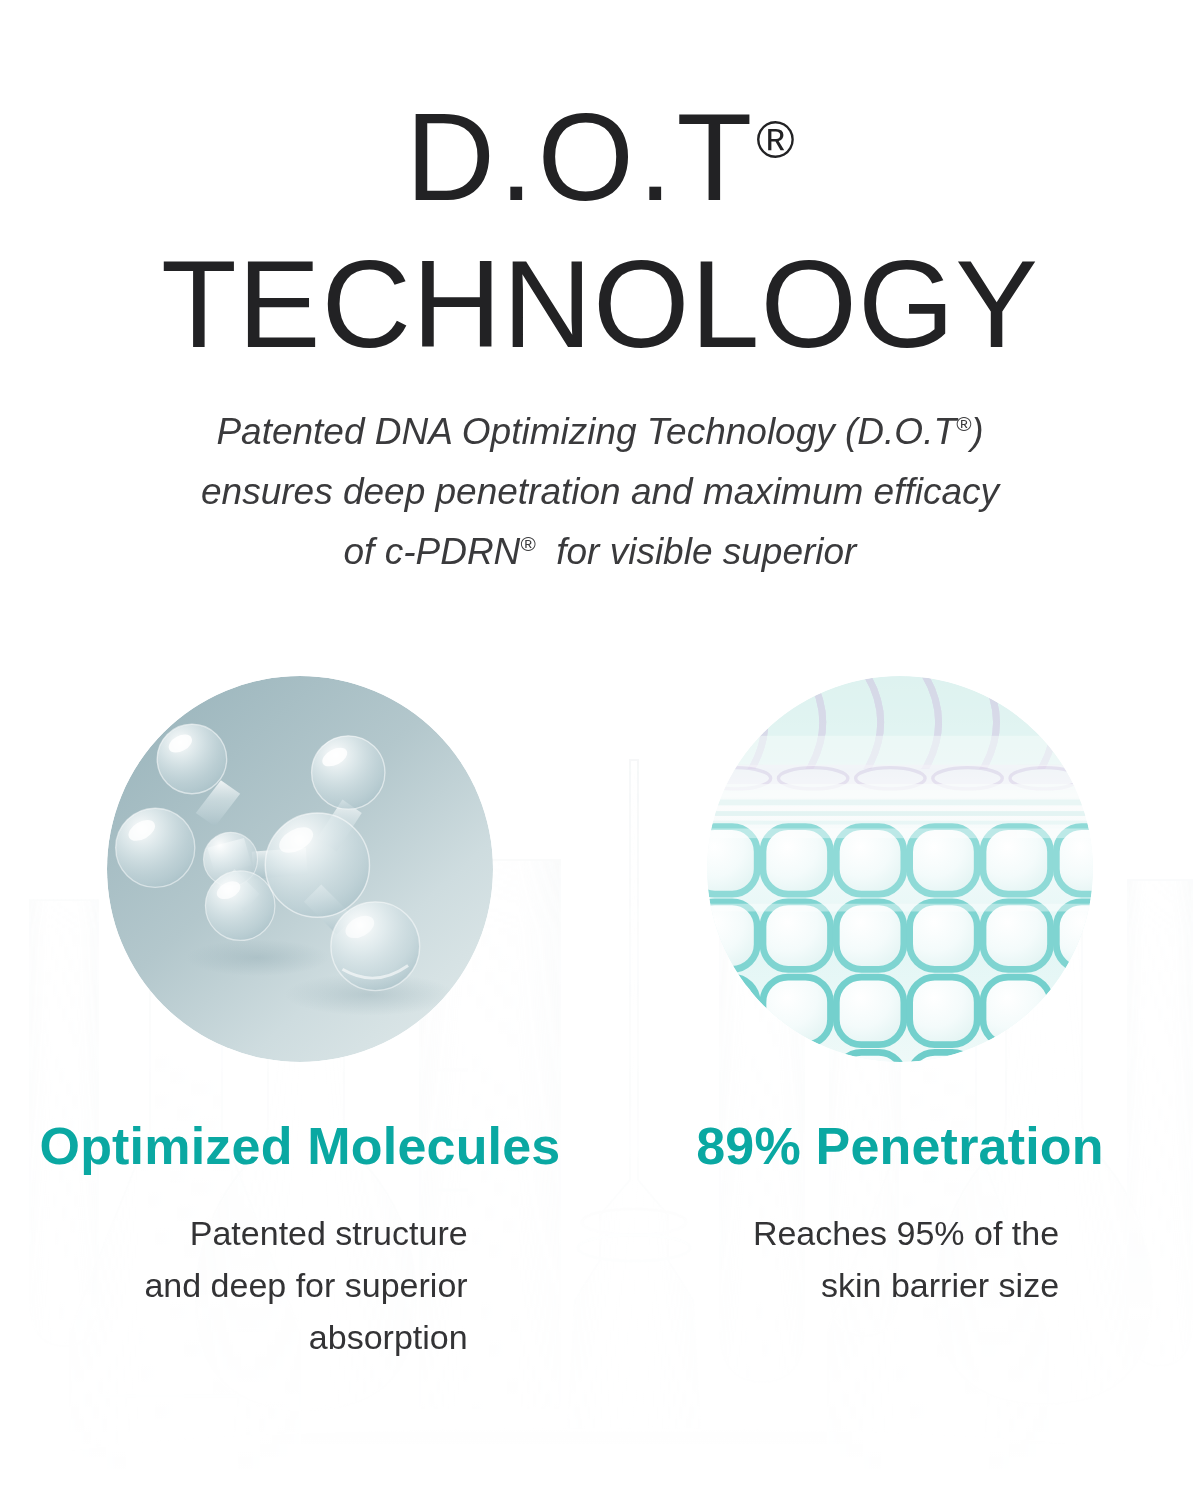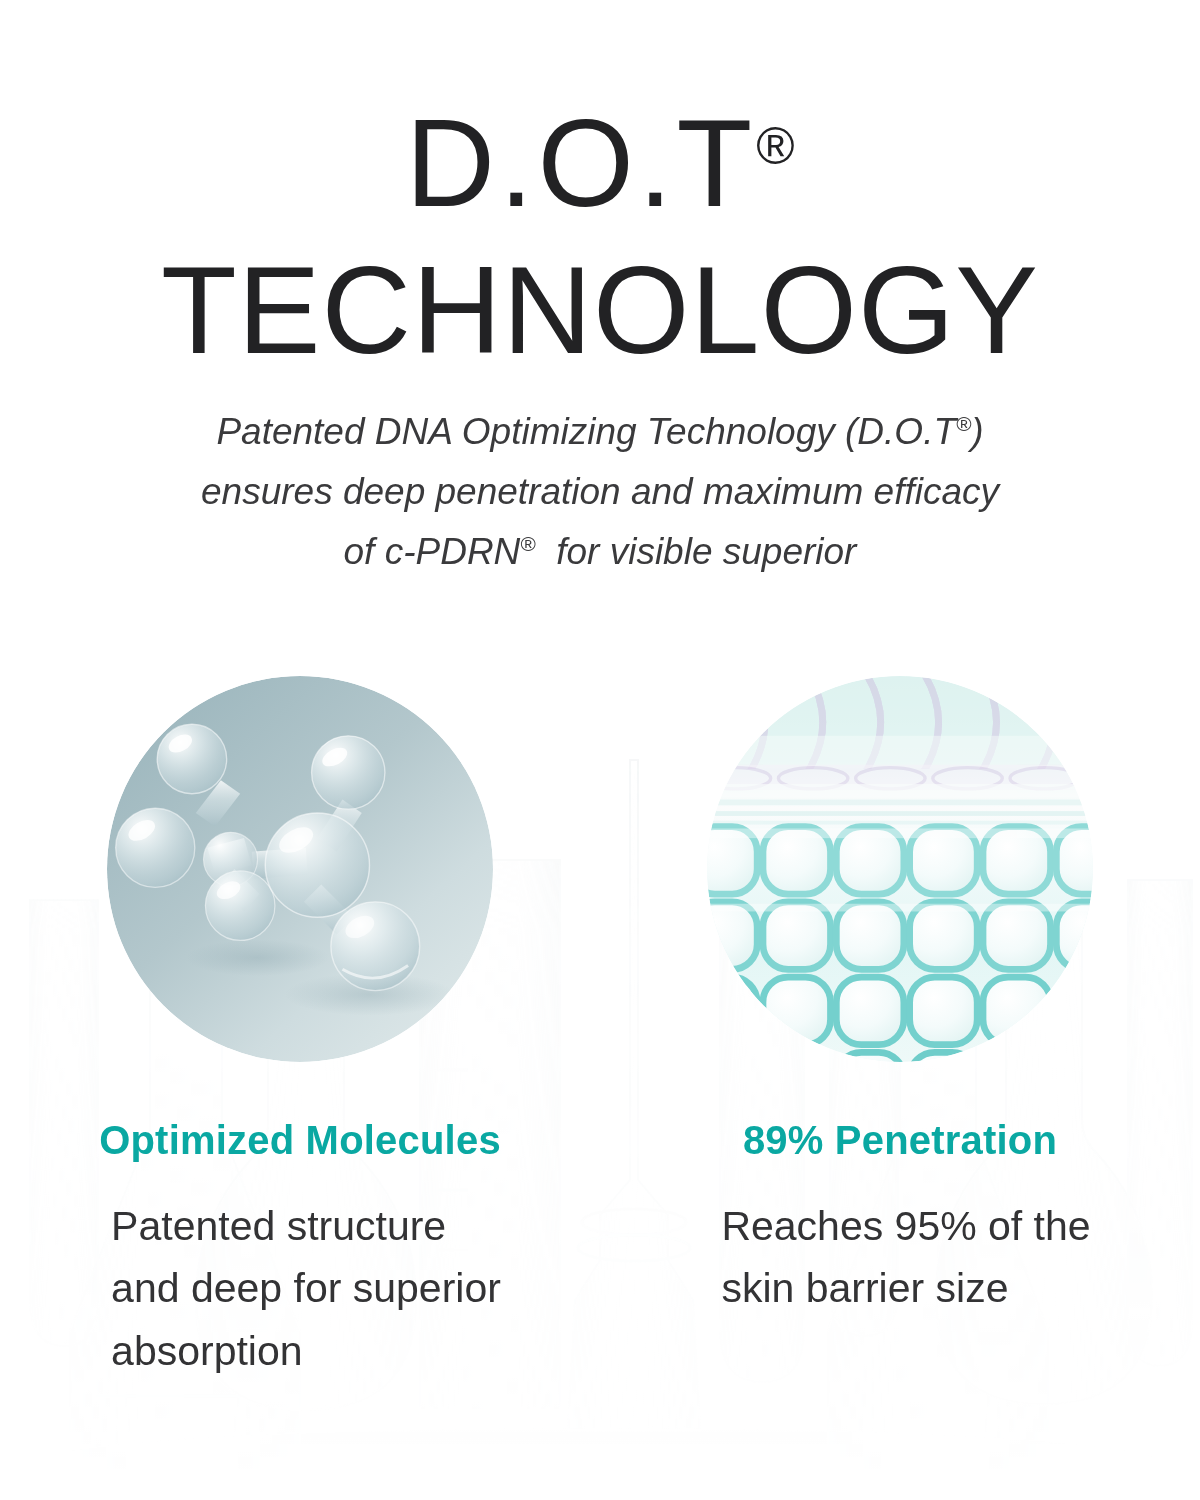--- a/index.html
+++ b/index.html
@@ -18,21 +18,21 @@
 
   
   #lab-backdrop {
     position:absolute; left:0; top:0; width:1200px; height:1500px;
     pointer-events:none; z-index:0;
   }
   #lab-backdrop svg { display:block; width:1200px; height:1500px; }
 
   
   #headline {
-    position:absolute; left:0; top:98px; width:1200px;
+    position:absolute; left:0; top:92px; width:1200px;
     text-align:center; z-index:3;
   }
   .title-line {
     color:#222224;
     font-weight:400;
     line-height:1.06;
     white-space:nowrap;
   }
   #title-line-1 {
     font-size:124px;
@@ -82,34 +82,34 @@
     border-radius:50%;
     overflow:hidden;
     position:relative;
     flex:0 0 auto;
   }
   .circle-img svg { display:block; width:100%; height:100%; }
 
   .feature-heading {
     margin-top:56px;
     color:#0aa8a2;
-    font-size:40px;
+    font-size:52px;
     font-weight:700;
     letter-spacing:0.2px;
     line-height:1.1;
     text-align:center;
     white-space:nowrap;
   }
   .feature-body {
     margin-top:33px;
     color:#333335;
-    font-size:41px;
+    font-size:34px;
     font-weight:300;
     line-height:1.52;
-    text-align:left;
+    text-align:right;
     margin-left:12px;
   }
   .feature-body .body-line { display:block; white-space:pre; }
 </style>
 </head>
 <body>
 
 <div id="page">
 
   <div id="lab-backdrop">

